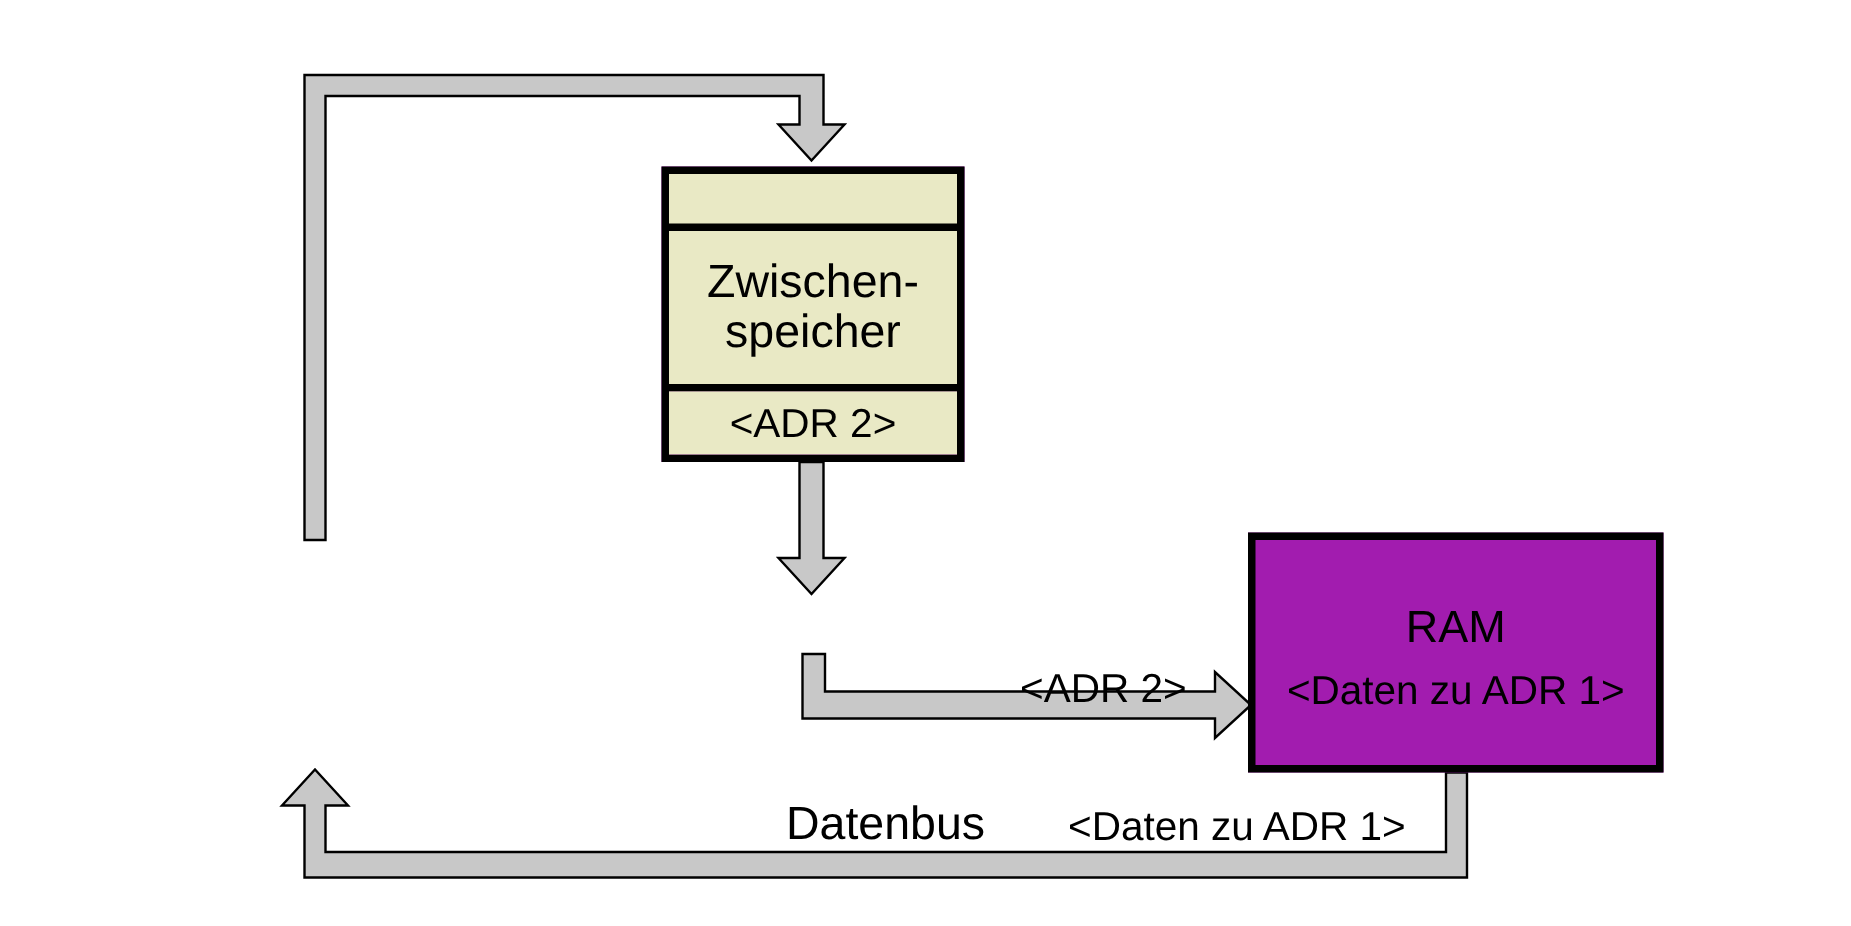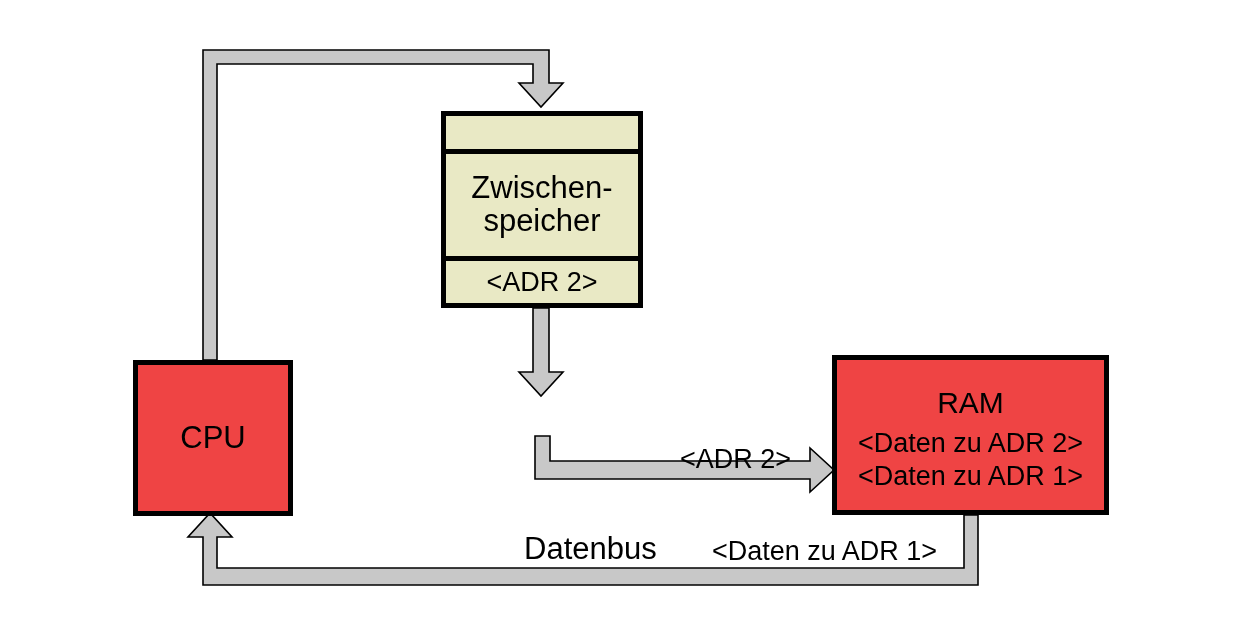--- a/index.html
+++ b/index.html
@@ -26,21 +26,21 @@
     height: 617px;
   }
   .bus-path {
     fill: #c8c8c8;
     stroke: #000000;
     stroke-width: 1.6;
     stroke-linejoin: miter;
   }
   .node-box {
     position: absolute;
-    background: #ef4444;
+    background: #a21caf;
     border: 5px solid #000000;
     box-sizing: border-box;
     display: flex;
     flex-direction: column;
     z-index: 5;
   }
   .node-label {
     text-align: center;
     line-height: 1.06;
     white-space: pre-line;
@@ -164,41 +164,37 @@
              L 203,537
              L 188,537
              L 210,513
              L 232,537
              L 217,537
              L 217,568
              L 964,568
              Z"></path>
   </svg>
 
-  <div class="node-box" id="cpu-box">
-    <div class="node-label">CPU</div>
-  </div>
 
   <div class="node-box" id="buffer-box">
     <div class="cell" id="buffer-cell-top">
       <div class="node-label"></div>
     </div>
     <div class="cell" id="buffer-cell-main">
       <div class="node-label">Zwischen-
 speicher</div>
     </div>
     <div class="cell" id="buffer-cell-addr">
       <div class="node-label">&lt;ADR 2&gt;</div>
     </div>
   </div>
 
 
   <div class="node-box" id="ram-box">
     <div class="node-label" id="ram-title">RAM</div>
-    <div class="node-label" id="ram-line-1">&lt;Daten zu ADR 2&gt;</div>
     <div class="node-label" id="ram-line-2">&lt;Daten zu ADR 1&gt;</div>
   </div>
 
 
   <div class="free-label" id="label-adr2-wire">&lt;ADR 2&gt;</div>
 
   <div class="free-label" id="label-datenbus">Datenbus</div>
 
   <div class="free-label" id="label-daten-adr1">&lt;Daten zu ADR 1&gt;</div>
 

